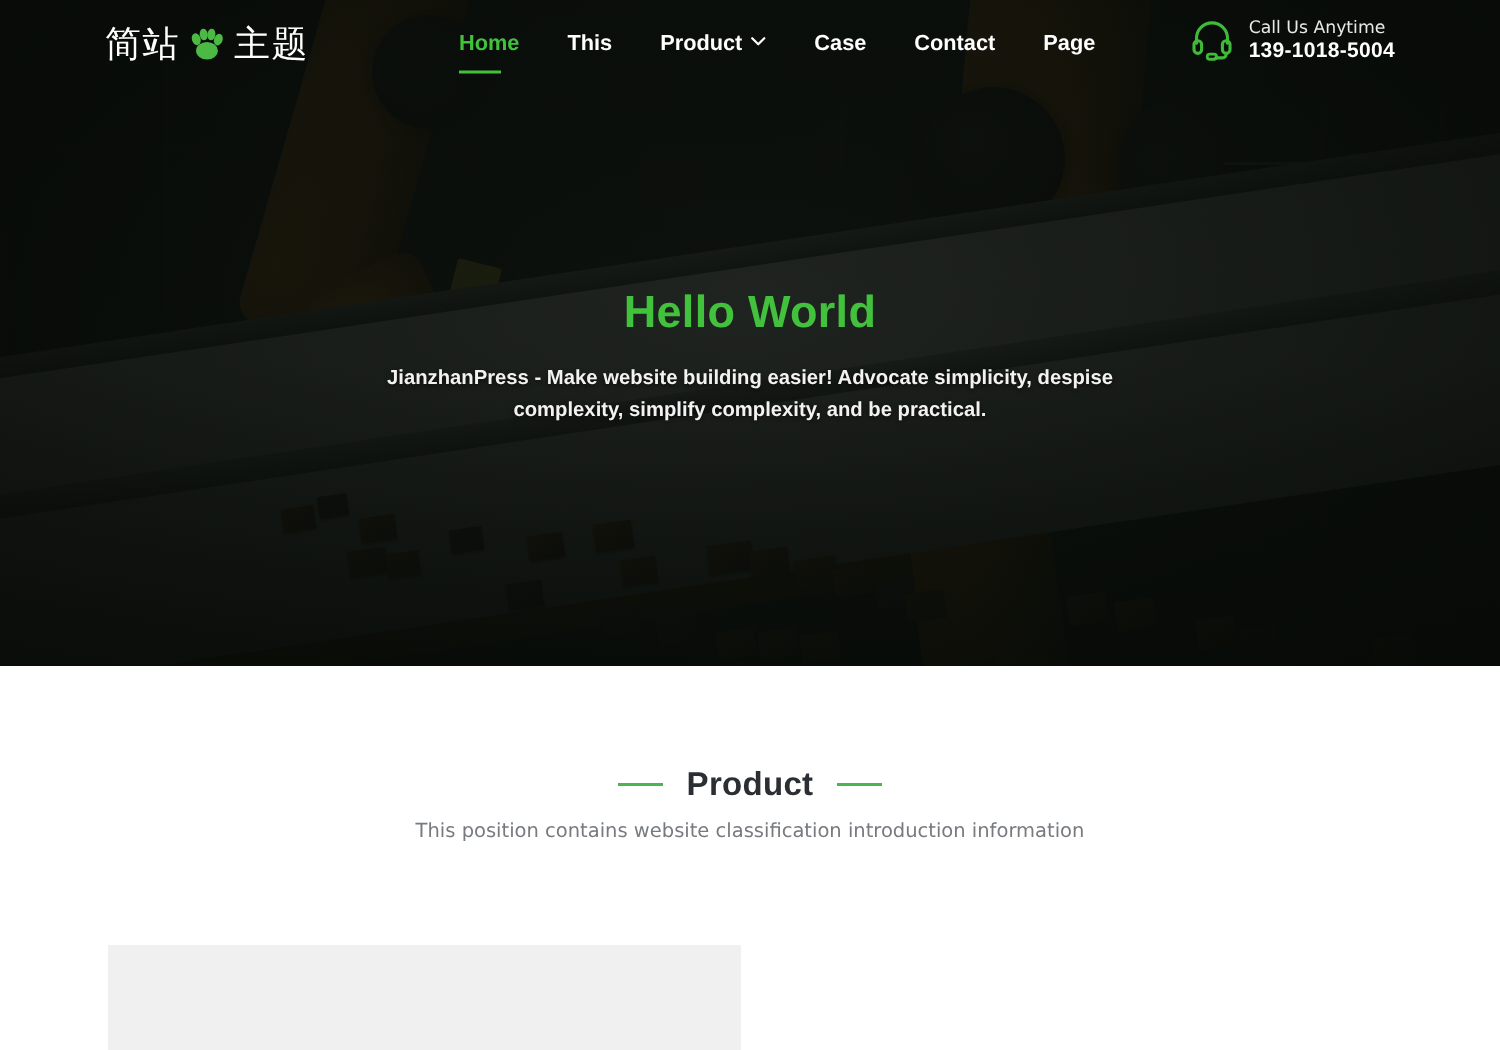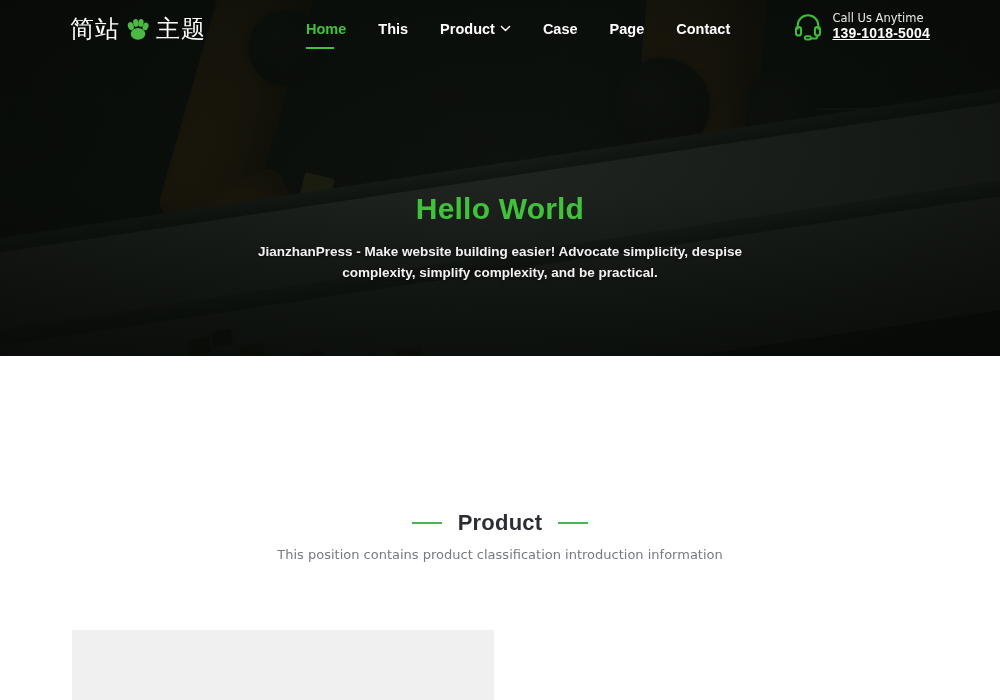--- a/index.html
+++ b/index.html
@@ -7,21 +7,21 @@
     width:1000px; height:700px;
     font-family:"Liberation Sans", sans-serif;
     background:#ffffff;
     overflow:hidden;
   }
   #page { position:relative; width:1000px; height:700px; overflow:hidden; }
 
   
   .hero {
     position:relative;
-    width:1000px; height:356px;
+    width:1000px; height:444px;
     overflow:hidden;
     background:#404040;
   }
   .hero-photo { position:absolute; inset:0; overflow:hidden; }
 
   
   .bg-room {
     position:absolute; inset:0;
     background:
       linear-gradient(105deg, #15171a 0%, #23262a 28%, #2a2d30 52%, #202326 75%, #17191c 100%);
@@ -159,21 +159,21 @@
   .contact-block {
     position:absolute; right:70px; top:11px;
     display:flex; align-items:flex-start; gap:9px;
   }
   .headset { width:30px; height:30px; flex:0 0 30px; }
   .contact-txt { line-height:1.25; }
   .contact-label {
     font-size:11.5px; color:#e8e8e8; font-family:"DejaVu Sans", sans-serif;
   }
   .contact-phone {
-    font-size:14px; font-weight:bold; color:#ffffff; letter-spacing:.2px;text-decoration:underline;
+    font-size:14px; font-weight:bold; color:#ffffff; letter-spacing:.2px;
   }
 
   
   .hero-copy {
     position:absolute; left:0; top:0; width:1000px; height:480px;
     display:flex; flex-direction:column; align-items:center; justify-content:center;
     z-index:20; padding-top:18px;
   }
   .hero-kicker {
     font-size:30px; font-weight:bold; color:#41c13c;
@@ -334,25 +334,25 @@
               <path d="M1.6 3.8 L6 8.2 L10.4 3.8" fill="none" stroke="#ffffff" stroke-width="1.6" stroke-linecap="round" stroke-linejoin="round"></path>
             </svg>
           </span>
         </div>
 
         <div class="nav-item">
           <span>Case</span>
         </div>
 
         <div class="nav-item">
+          <span>Contact</span>
+        </div>
+
+        <div class="nav-item">
           <span>Page</span>
-        </div>
-
-        <div class="nav-item">
-          <span>Contact</span>
         </div>
 
       </nav>
 
       <div class="contact-block">
         <span class="headset">
           <svg viewBox="0 0 32 32" width="30" height="30" aria-hidden="true">
             <path d="M5 19 V15.5 A11 11 0 0 1 27 15.5 V19" fill="none" stroke="#3fbb38" stroke-width="2.2" stroke-linecap="round"></path>
             <rect x="3.2" y="17.2" width="5.4" height="9" rx="2.6" fill="none" stroke="#3fbb38" stroke-width="2.2"></rect>
             <rect x="23.4" y="17.2" width="5.4" height="9" rx="2.6" fill="none" stroke="#3fbb38" stroke-width="2.2"></rect>
@@ -374,21 +374,21 @@
     </div>
 
   </div>
 
   <section class="product-section">
     <div class="sec-head">
       <span class="dash"></span>
       <span class="sec-title">Product</span>
       <span class="dash"></span>
     </div>
-    <div class="sec-sub">This position contains product classification introduction information</div>
+    <div class="sec-sub">This position contains website classification introduction information</div>
 
     <div class="card-row">
       <div class="prod-card"></div>
       <div class="prod-card" style="visibility:hidden;"></div>
     </div>
   </section>
 
 </div>
 
 </body></html>

